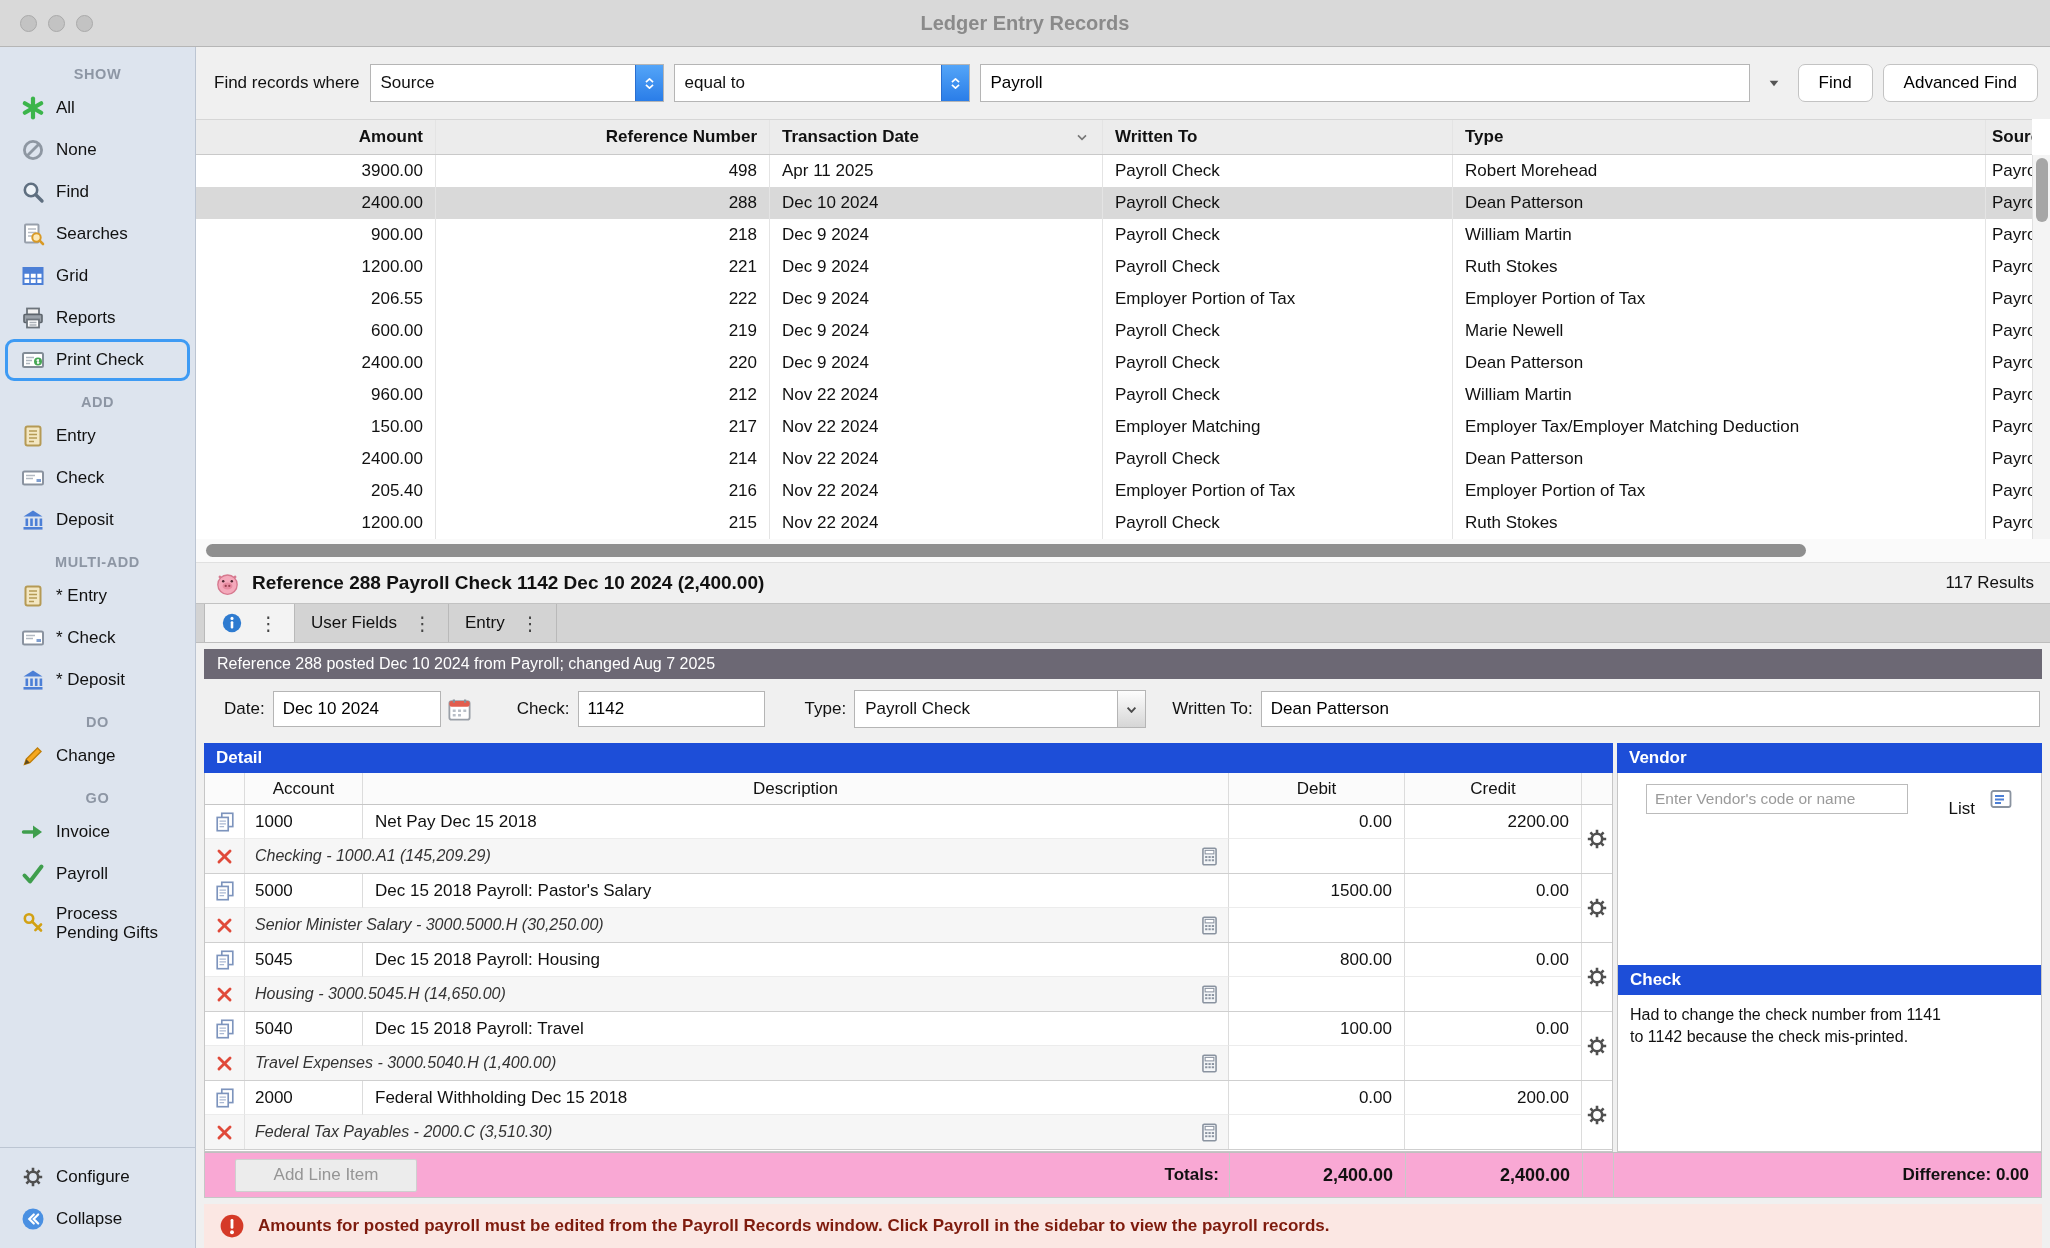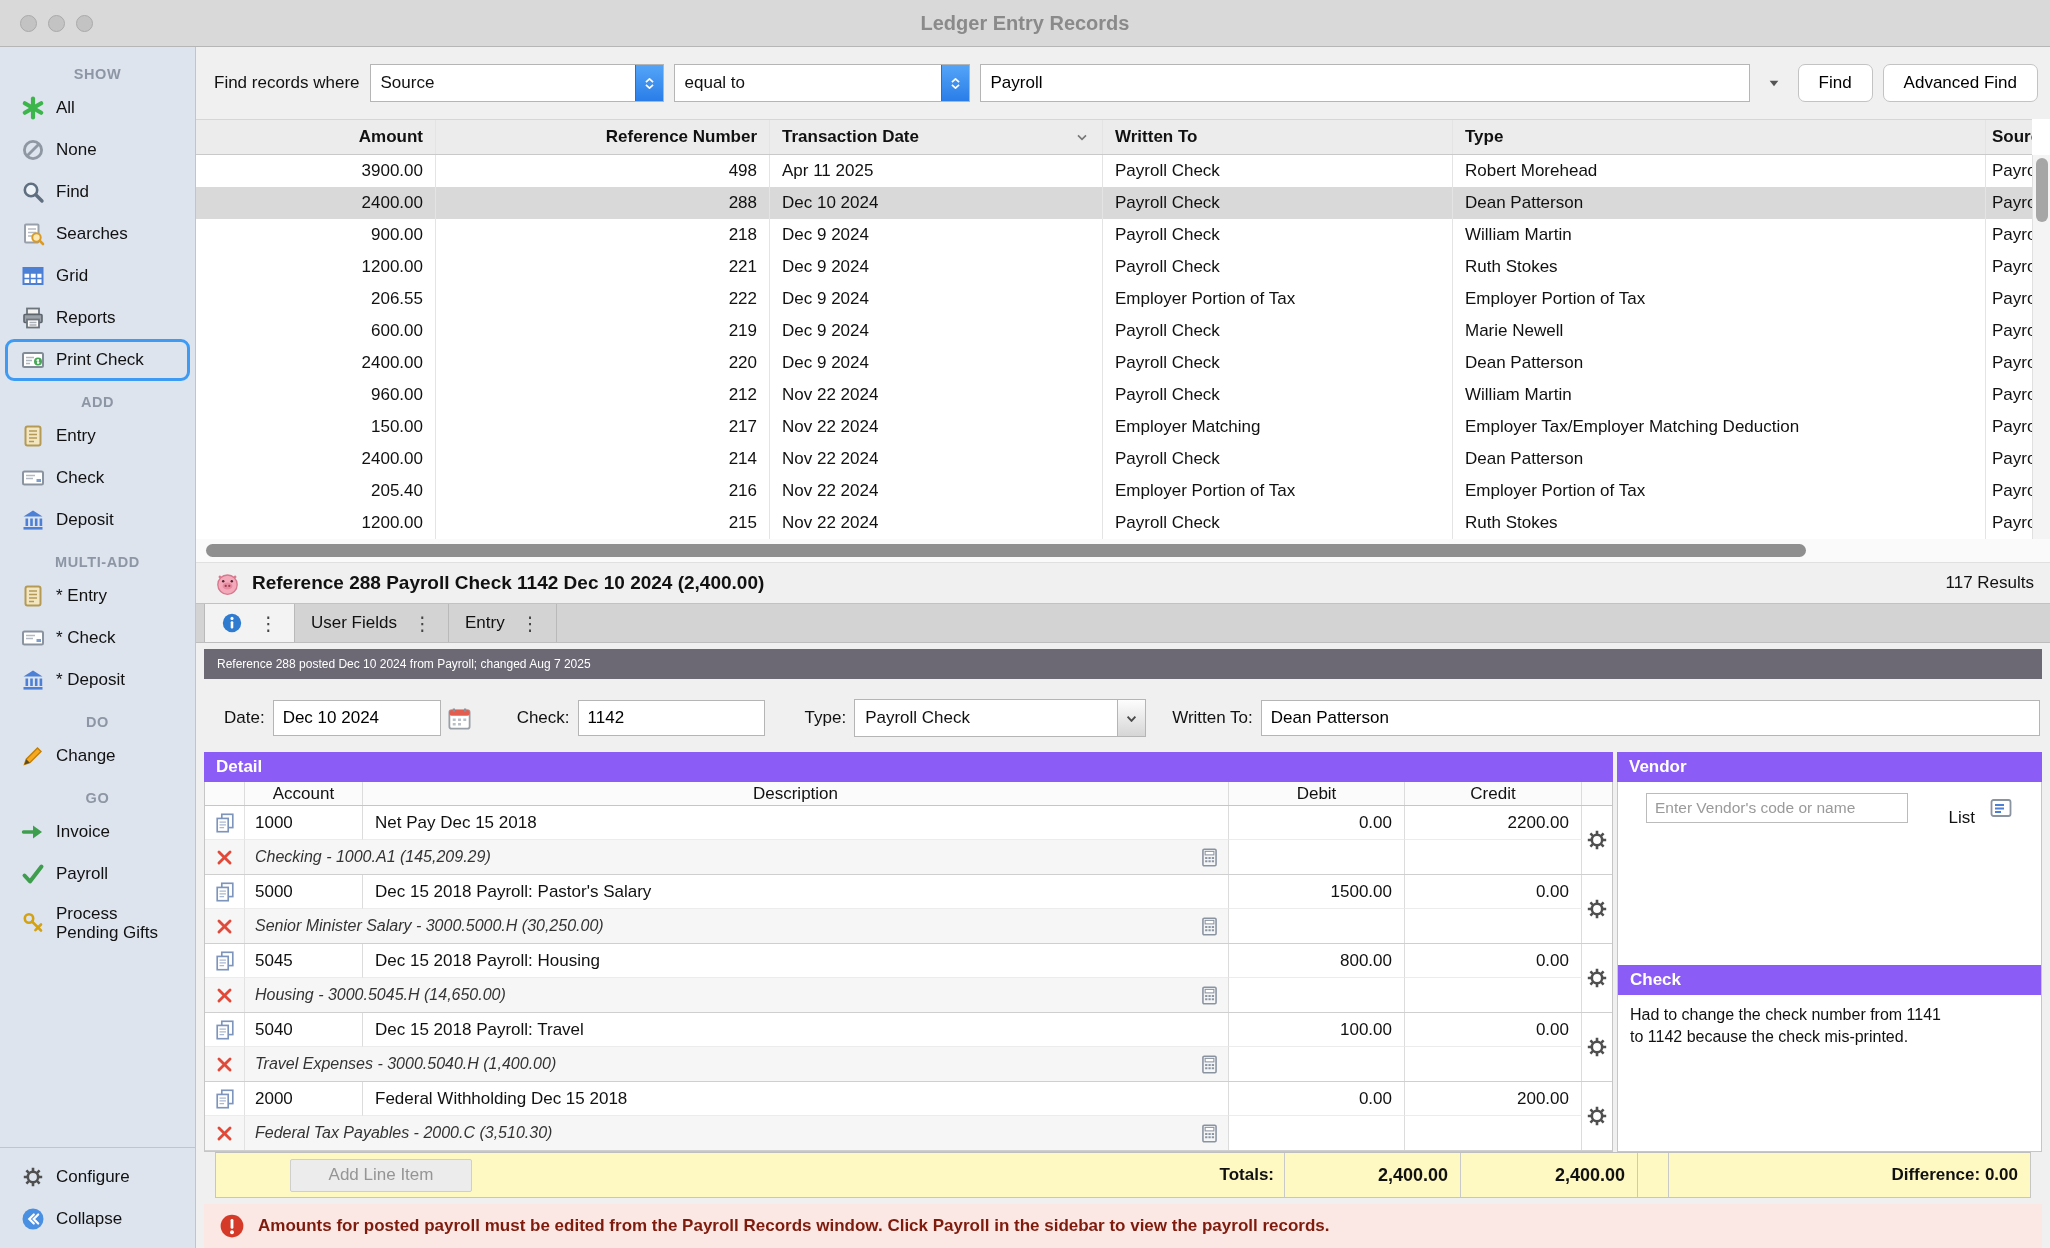--- a/index.html
+++ b/index.html
@@ -69,36 +69,36 @@
   .record-title { font-weight:bold; font-size:19px; white-space:nowrap; }
   .results-count { margin-left:auto; }
 
   
   .tabbar { flex:0 0 40px; background:#d3d3d3; border-top:1px solid #c2c2c2; border-bottom:1px solid #bdbdbd; display:flex; align-items:stretch; padding-left:8px; }
   .tab { display:flex; align-items:center; gap:16px; padding:0 16px; border-right:1px solid #b9b9b9; white-space:nowrap; }
   .tab.first { border-left:1px solid #b9b9b9; background:#f3f3f3; }
   .dots { color:#444; font-size:19px; }
 
   
-  .statusline { flex:0 0 30px; margin:6px 8px 9px; background:#6c6874; color:#fff; display:flex; align-items:center; padding:0 13px; font-size:12px; }
+  .statusline { flex:0 0 30px; margin:6px 8px 0; background:#6c6874; color:#fff; display:flex; align-items:center; padding:0 13px; font-size:16px; }
 
   
   .form-row { flex:0 0 60px; display:flex; align-items:center; padding:0 10px 0 28px; }
   .form-row label { white-space:nowrap; }
   .input { height:36px; border:1px solid #b5b5b5; background:#fff; padding:0 9px; font:inherit; }
   .gap8 { width:8px; } .gap-date { width:44px; } .gap-type { width:40px; } .gap-written { width:26px; }
   #date-input { width:168px; }
   .cal-btn { width:27px; height:27px; margin-left:5px; flex:0 0 27px; }
   #check-input { width:187px; }
   .type-select { width:292px; }
   #written-input { flex:1; min-width:0; }
 
   
   .panel-headers { flex:0 0 30px; margin:4px 8px 0; display:flex; gap:4px; }
-  .dark-bar { background:#8b5cf6; color:#fff; font-weight:bold; display:flex; align-items:center; padding:0 12px; }
+  .dark-bar { background:#1d4ed8; color:#fff; font-weight:bold; display:flex; align-items:center; padding:0 12px; }
   .detail-bar { flex:1; }
   .vendor-bar { width:425px; flex:0 0 425px; }
 
   .detail-region { flex:1; min-height:0; margin:0 8px; display:flex; gap:4px; }
   .detail-table { width:1409px; flex:0 0 1409px; background:#fff; border:1px solid #c6c6c6; border-top:none; display:flex; flex-direction:column; }
   .detail-head { display:grid; grid-template-columns:40px 118px 866px 176px 177px 1fr; height:32px; border-bottom:1px solid #c6c6c6; background:#fbfbfb; align-items:center; }
   .detail-head > div { height:100%; display:flex; align-items:center; justify-content:center; border-right:1px solid #dcdcdc; }
   .detail-head > div:last-child { border-right:none; }
 
   .pair { display:grid; grid-template-columns:40px 118px 866px 176px 177px 1fr; grid-template-rows:34px 34px; border-bottom:1px solid #cfcfcf; }
@@ -120,21 +120,21 @@
   .vendor-panel { width:425px; flex:0 0 425px; background:#fff; border:1px solid #c6c6c6; border-top:none; display:flex; flex-direction:column; }
   .vendor-top { flex:0 0 42px; display:flex; align-items:center; gap:14px; padding:6px 28px; }
   .vendor-input { width:262px; height:30px; border:1px solid #bbb; font:inherit; font-size:15.5px; padding:0 8px; }
   .vendor-input::placeholder { color:#9a9a9a; }
   .list-label { margin-left:auto;margin-top:20px; }
   .vendor-body { flex:1; }
   .memo-bar { flex:0 0 30px; }
   .memo-text { flex:0 0 156px; padding:9px 12px; font-size:16px; line-height:1.35; max-width:345px; }
 
   
-  .totals-row { flex:0 0 46px; margin:0 19px; background:#fef9c3; border:1px solid #c6c6c6; border-top:1px solid #bfbfbf; display:grid; grid-template-columns:40px 118px 866px 176px 177px 32px 1fr; align-items:center;padding-left:44px; }
+  .totals-row { flex:0 0 46px; margin:0 8px; background:#f9a8d4; border:1px solid #c6c6c6; border-top:1px solid #bfbfbf; display:grid; grid-template-columns:40px 118px 866px 176px 177px 32px 1fr; align-items:center; }
   .t-left { grid-column:1/4; display:flex; align-items:center; height:100%; }
   .add-line-btn { width:182px; height:33px; margin-left:30px; background:#ececec; border:1px solid #cfcfcf; color:#959595; display:flex; align-items:center; justify-content:center; border-radius:2px; font:inherit; }
   .t-totals-label { margin-left:auto; font-weight:bold; padding-right:10px; }
   .t-cell { height:100%; display:flex; align-items:center; justify-content:flex-end; padding:0 12px; font-weight:bold; font-size:18px; border-left:1px solid #c9c9c9; }
   .t-gearcol { height:100%; border-left:1px solid #c9c9c9; border-right:1px solid #c9c9c9; }
   .t-diff { height:100%; display:flex; align-items:center; justify-content:flex-end; padding-right:12px; font-weight:bold; }
 
   
   .warning { flex:0 0 44px; margin:6px 8px 0; background:#fbe7e3; display:flex; align-items:center; gap:13px; padding:0 15px; }
   .warning-text { font-weight:bold; color:#7e1b0d; }

